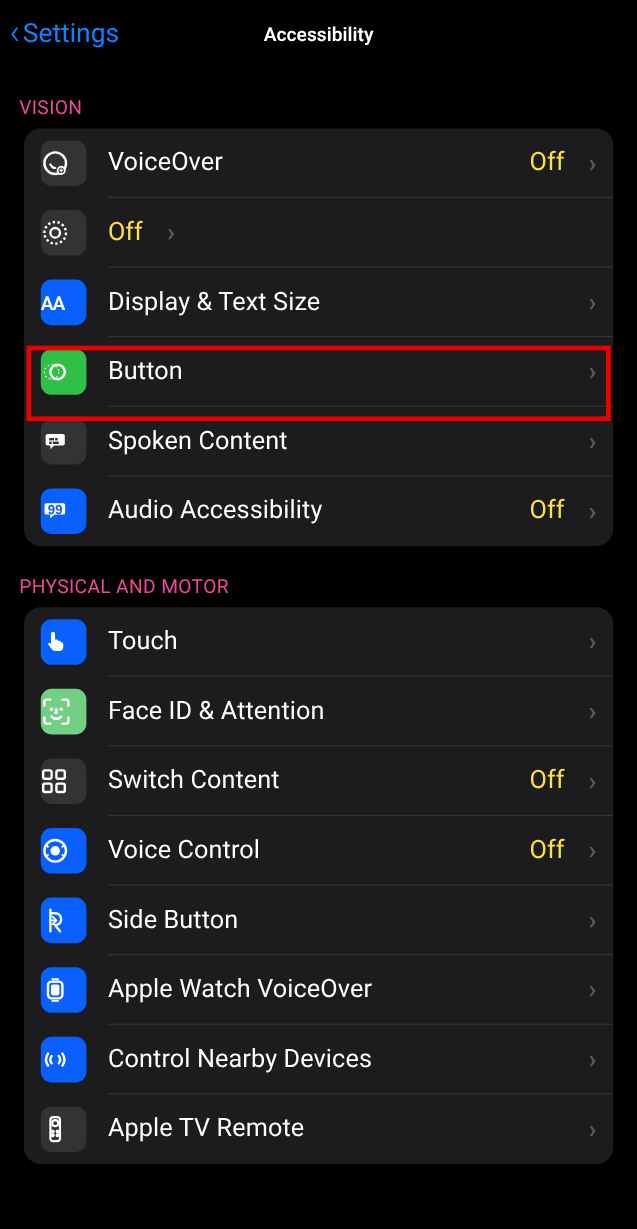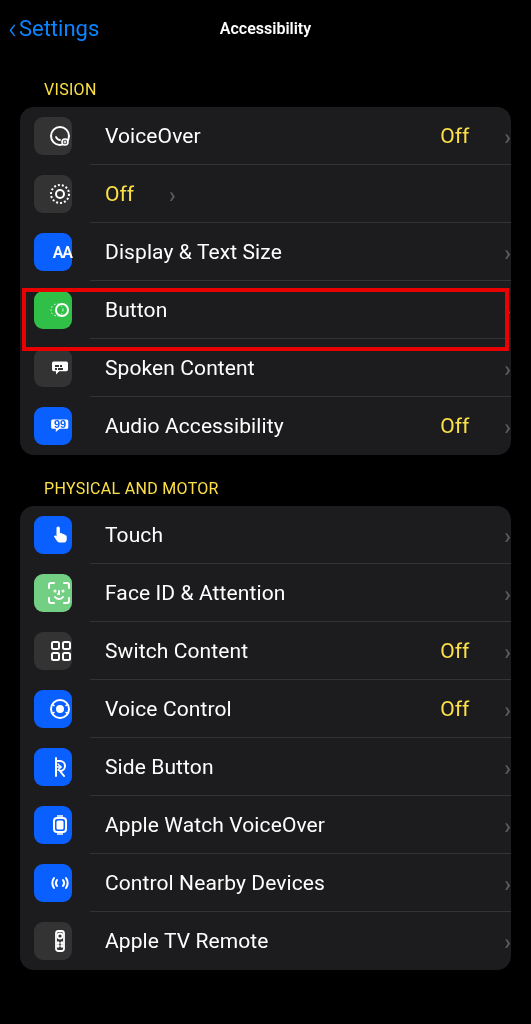--- a/index.html
+++ b/index.html
@@ -30,57 +30,56 @@
     color: #0a84ff;
     font-size: 22px;
   }
   .back .chev { font-size: 30px; line-height: 1; font-weight: 300; }
   .title {
     font-size: 16px;
     font-weight: 600;
     color: #fff;
   }
   .section-header {
-    padding: 24px 44px 8px;
-    color: #fde047;
+    padding: 24px 16px 8px;
+    color: #ec4899;
     font-size: 16px;
     letter-spacing: 0.3px;
     text-transform: uppercase;
   }
   .group {
     margin: 0 20px;
     background: #1c1c1e;
     border-radius: 14px;
     overflow: hidden;
   }
   .row {
     display: flex;
     align-items: center;
     min-height: 58px;
-    padding: 8px 0 8px 14px;
+    padding: 8px 14px 8px 14px;
     position: relative;
-    gap: 15px;
   }
   .sep {
     position: absolute;
     left: 70px;
     right: 0;
     bottom: 0;
     height: 1px;
     background: #333336;
   }
   .icon-box {
     width: 38px;
     height: 38px;
     border-radius: 9px;
     flex-shrink: 0;
     margin-right: 18px;
     display: flex;
     align-items: center;
-    justify-content: flex-end;
+    justify-content: flex-start;
   }
   .label {
     flex: 1;
     font-size: 21px;
     color: #fff;
     letter-spacing: 0.1px;
   }
   .value {
     font-size: 21px;
     color: #fde047;

